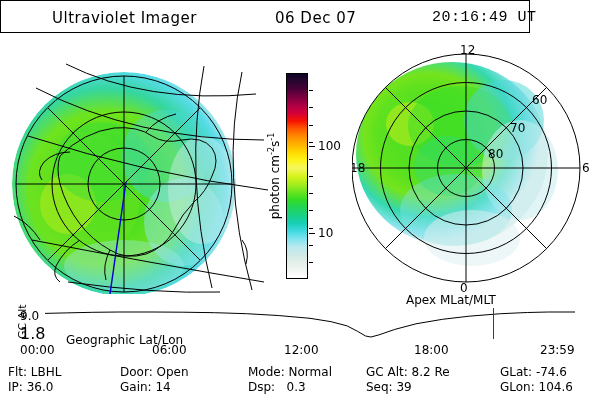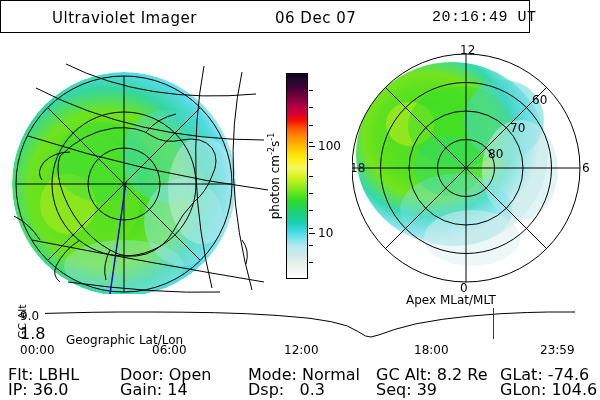--- a/index.html
+++ b/index.html
@@ -40,25 +40,25 @@
   #ts-svg{position:absolute;left:45px;top:307px;}
   #ylab-alt{position:absolute;left:6px;top:303px;font-size:11px;
       transform-origin:left top;transform:rotate(-90deg) translate(-36px,10px);
       white-space:nowrap;}
   #yt-hi{position:absolute;left:20px;top:309px;font-size:12px;}
   #yt-lo{position:absolute;left:20px;top:324px;font-size:16px;}
   .xt{position:absolute;top:343px;font-size:12px;}
   #tmark{position:absolute;width:1px;background:#cc0000;}
 
   
-  #status{position:absolute;left:0;top:365px;width:600px;font-size:16px;}
+  #status{position:absolute;left:0;top:365px;width:600px;font-size:12px;}
   #status .row{position:relative;height:15px;}
   #status .cell{position:absolute;white-space:pre;}
   .c0{left:8px;}  .c1{left:120px;} .c2{left:248px;}
-  .c3{left:376px;} .c4{left:500px;}
+  .c3{left:366px;} .c4{left:500px;}
 </style>
 </head>
 <body>
 
 <div id="stage">
 
   <div id="hdr" class="abs">
     <span id="hdr-title">Ultraviolet Imager</span>
     <span id="hdr-date">06 Dec 07</span>
     <span id="hdr-time">20:16:49 UT</span>

